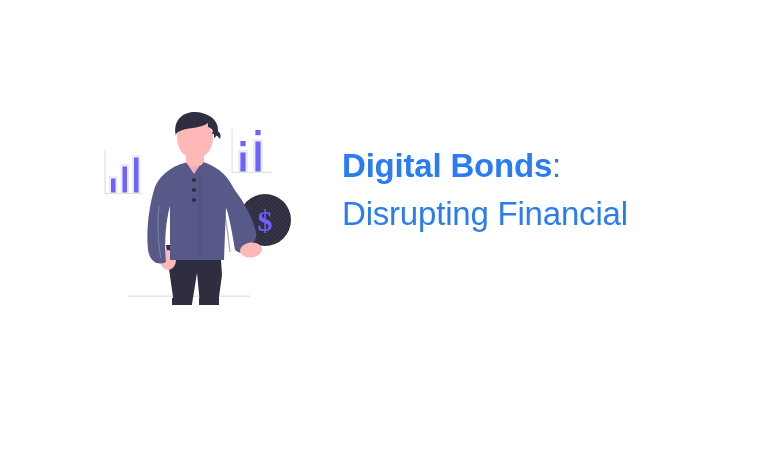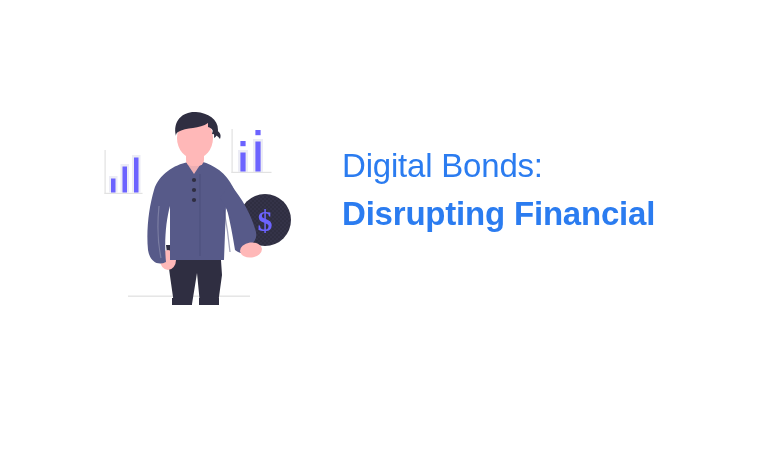--- a/index.html
+++ b/index.html
@@ -45,24 +45,24 @@
   }
   .hl-line {
     display: block;
     font-size: 33px;
     line-height: 48px;
     letter-spacing: -0.2px;
     color: #2b7cf0;
     white-space: nowrap;
   }
   .hl-strong {
-    font-weight: 400;
+    font-weight: 700;
   }
   .hl-reg {
-    font-weight: 700;
+    font-weight: 400;
   }
   .hl-colon {
     font-weight: 400;
   }
 </style>
 </head>
 <body>
 
 <div id="slide">
 

